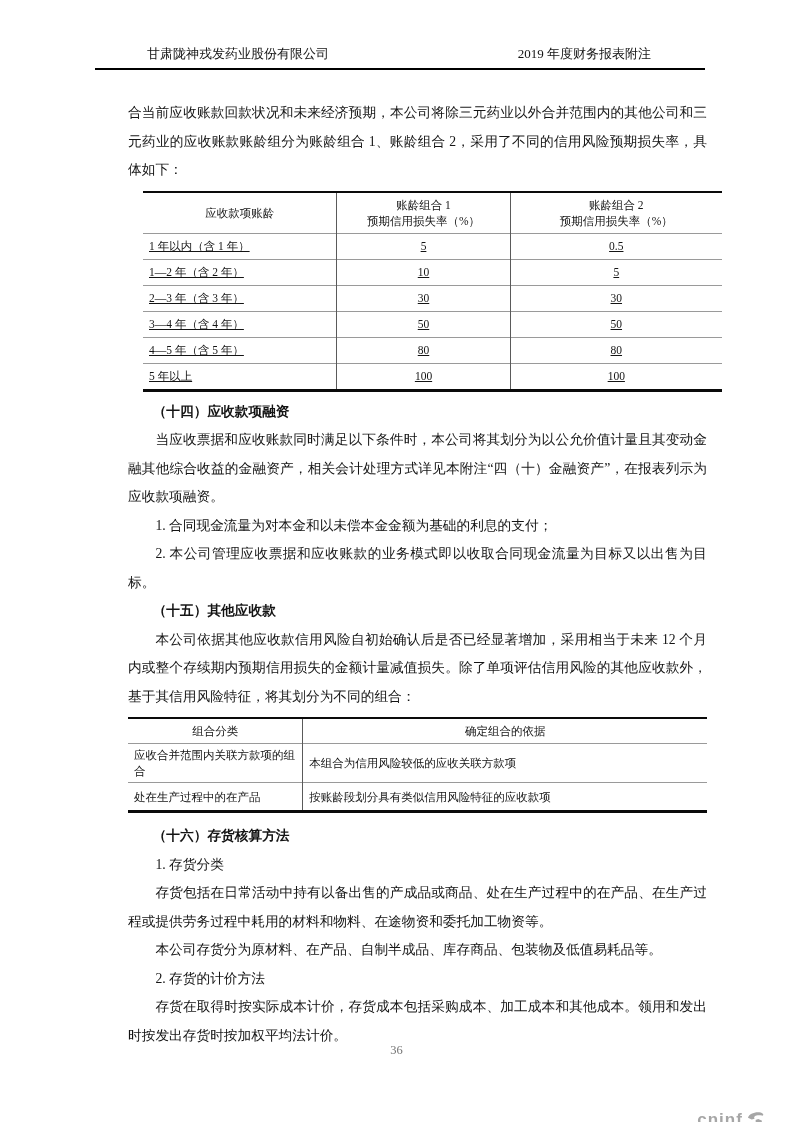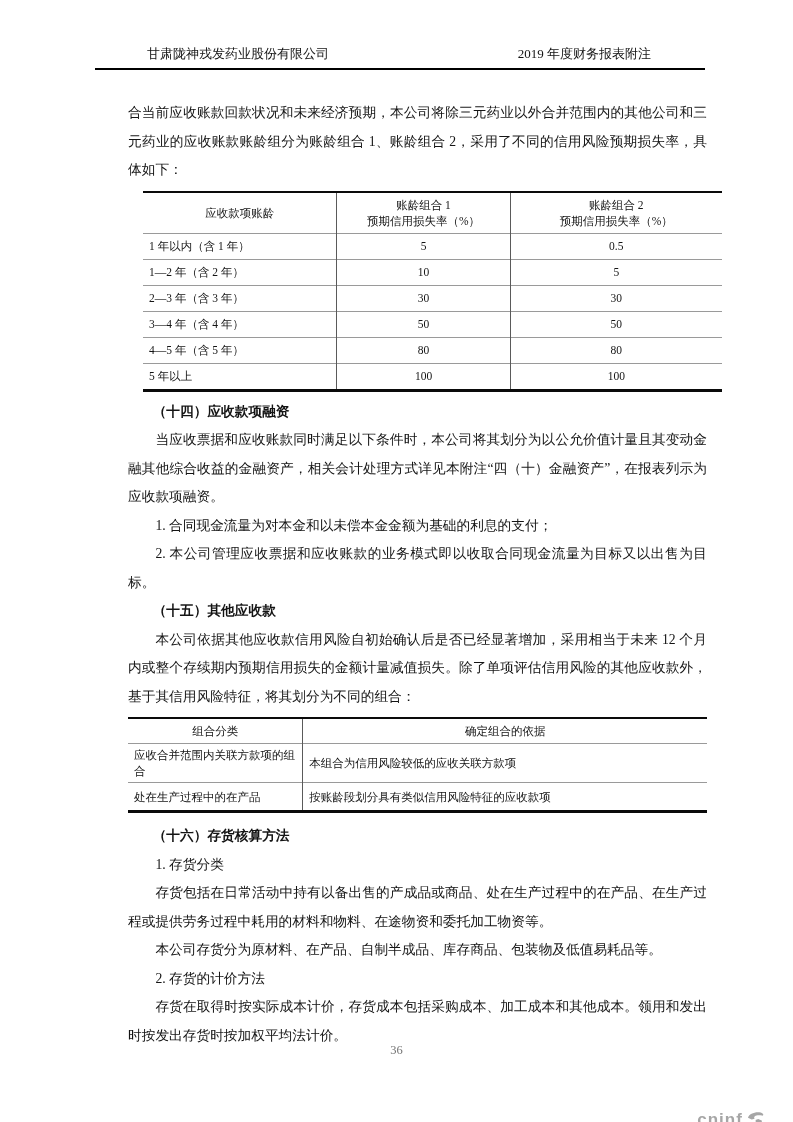--- a/index.html
+++ b/index.html
@@ -24,21 +24,21 @@
     font-size:11.5px;line-height:16px;text-align:left;}
   .tbl{border-top:2.5px solid #0a0a0a;border-bottom:3px solid #0a0a0a;}
   .tbl th,.tbl td{font-weight:normal;padding:3px 6px;vertical-align:middle;}
   .tbl thead th{text-align:center;padding:4px 6px;}
   .tbl tbody td{border-top:1px solid #9a9a9a;}
   .vline{border-left:1px solid #5a5a5a;}
   .tbl-aging{margin:6px 0 6px 15px;}
   .tbl-aging col.c1{width:33.5%;}
   .tbl-aging col.c2{width:29.9%;}
   .tbl-aging col.c3{width:36.6%;}
-  .tbl-aging tbody td{height:19px;}
+  .tbl-aging tbody td{height:19px;text-decoration:underline;}
   .tbl-aging td.num{text-align:center;}
   .hdr2{display:block;text-align:center;}
   .tbl-portfolio{margin:6px 0 9px 0;}
   .tbl-portfolio col.c1{width:30.2%;}
   .tbl-portfolio col.c2{width:69.8%;}
   .tbl-portfolio td{height:21px;}
   
   .page-number{position:absolute;top:1043px;left:0;width:100%;
     text-align:center;font-size:12.5px;color:#737373;}
   .site-logo{position:absolute;top:1068px;right:6px;width:112px;

